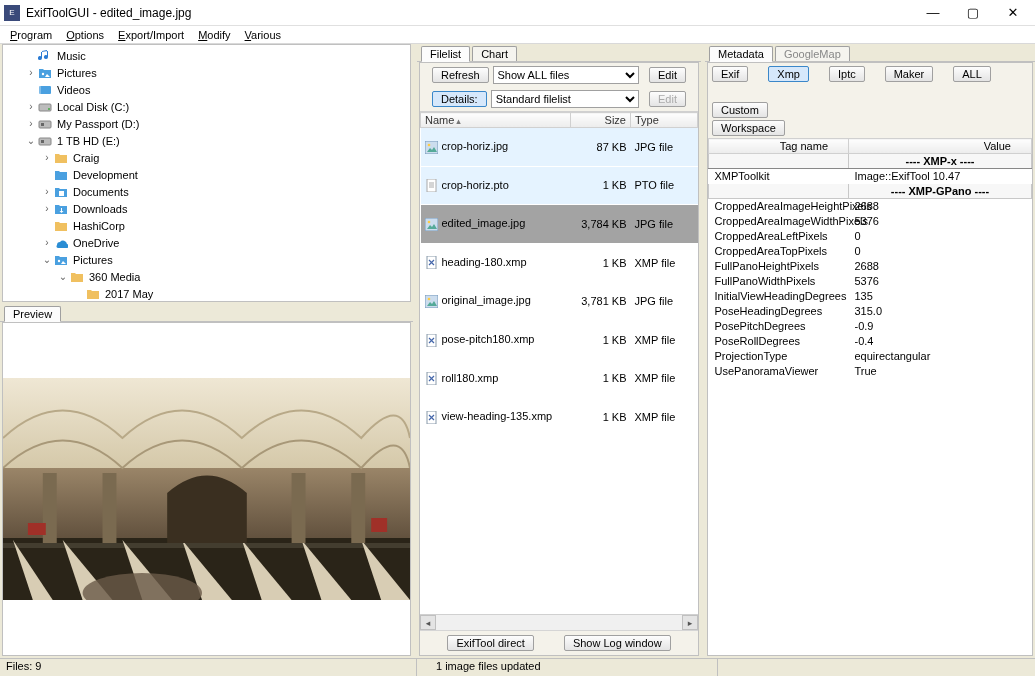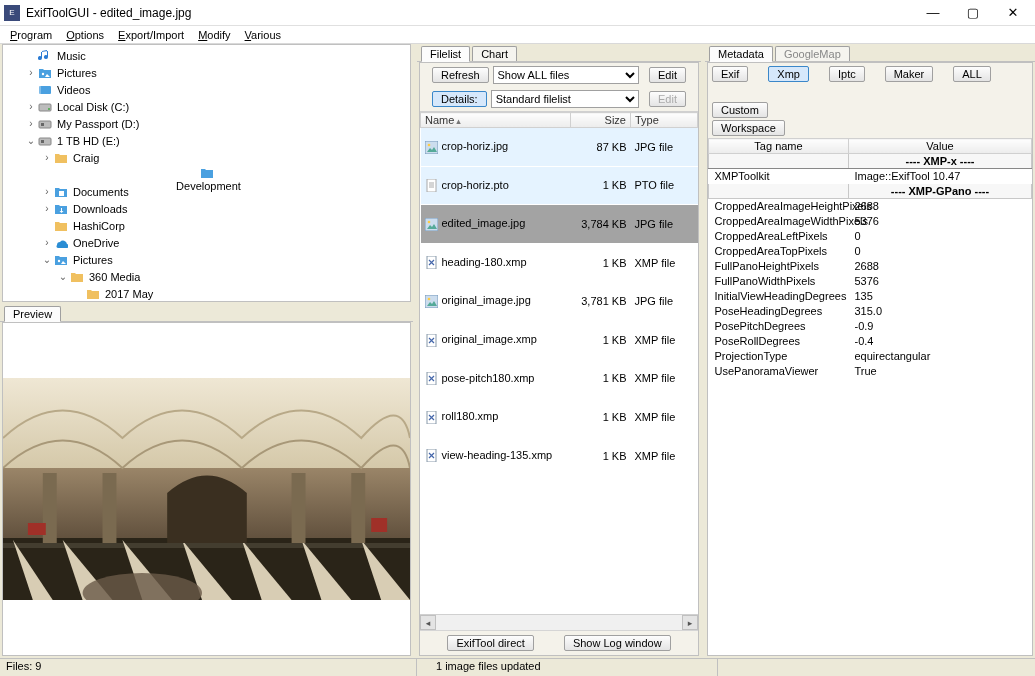--- a/index.html
+++ b/index.html
@@ -50,21 +50,21 @@
   .hscroll { height:16px; background:#f0f0f0; border-top:1px solid #d0d0d0; display:flex;}
   .hscroll .track { flex:1; background:#f0f0f0; position:relative;}
   .hscroll .arrow { width:16px; background:#e4e4e4; border:1px solid #c0c0c0; display:flex;align-items:center;justify-content:center;font-size:9px; color:#555;}
   .bottom-btns { display:flex; gap:30px; padding:4px 8px; background:#f4f2ea; border-top:1px solid #d5d5d5; justify-content:center;}
   
   .meta-tabs-row { display:flex; gap:20px; padding:3px 4px 2px 4px; background:#f4f2ea; flex-wrap:wrap;}
   .meta-tab { background:linear-gradient(#fdfdfd,#e4e4e4); border:1px solid #a0a0a0; padding:1px 8px; cursor:pointer; border-radius:2px;}
   .meta-tab.active { background:#d6e8fb; border-color:#3a87c9;}
   .meta-grid-wrap { flex:1; overflow:auto; background:#fff;}
   table.metagrid { width:100%; border-collapse:collapse; table-layout:fixed;}
-  table.metagrid th { text-align:center; font-weight:normal; background:linear-gradient(#fdfdfd,#ececec); border:1px solid #d0d0d0; padding:1px 20px; position:sticky; top:0;}
+  table.metagrid th { text-align:right; font-weight:normal; background:linear-gradient(#fdfdfd,#ececec); border:1px solid #d0d0d0; padding:1px 20px; position:sticky; top:0;}
   table.metagrid td { padding:1px 6px; border-bottom:1px solid transparent; vertical-align:top;}
   tr.group td { text-align:center; background:#f7f7f7; border:1px solid #c8c8c8; font-size:11px; }
   tr.group.first td { border-top:1px solid #888; border-bottom:1px solid #888;}
   
   .statusbar { height:18px; display:flex; background:#ece9d8; border-top:1px solid #c0c0c0; font-size:11px;gap:13px;}
   .statusbar .cell { padding:1px 6px; border-right:1px solid #c0c0c0;}
   .statusbar .cell.left { width:417px;}
   .statusbar .cell.mid { width:288px;}
   .underline-first::first-letter { text-decoration: underline; }
 </style>
@@ -164,21 +164,21 @@
           <div class="trow" style="opacity: 1;">
             <span class="indent" style="width:34px"></span>
             <span class="twisty">›</span>
             <span class="ticon">
               <svg width="14" height="14">
                 <path d="M1 3h4l1 1h7v8H1z" fill="#f0c060"></path>
               </svg>
             </span>
             <span class="label">Craig</span>
           </div>
-          <div class="trow" style="opacity: 1; flex-direction: column;">
+          <div class="trow" style="opacity: 1;">
             <span class="indent" style="width:34px"></span>
             <span class="twisty"></span>
             <span class="ticon">
               <svg width="14" height="14">
                 <path d="M1 3h4l1 1h7v8H1z" fill="#4aa0e0"></path>
               </svg>
             </span>
             <span class="label">Development</span>
           </div>
           <div class="trow" style="opacity: 1;">
@@ -394,30 +394,20 @@
                   </span><span>original_image.jpg</span></td>
                 <td style="text-align:right">3,781 KB</td>
                 <td>JPG file</td>
               </tr>
               <tr class="frow">
                 <td><span class="ficon">
                     <svg width="13" height="13">
                       <rect x="2" width="9" height="13" fill="#fff" stroke="#89a"></rect>
                       <path d="M4 4l5 5M9 4l-5 5" stroke="#46a" stroke-width="1.2"></path>
                     </svg>
-                  </span><span>original_image.xmp</span></td>
-                <td style="text-align:right">1 KB</td>
-                <td>XMP file</td>
-              </tr>
-              <tr class="frow">
-                <td><span class="ficon">
-                    <svg width="13" height="13">
-                      <rect x="2" width="9" height="13" fill="#fff" stroke="#89a"></rect>
-                      <path d="M4 4l5 5M9 4l-5 5" stroke="#46a" stroke-width="1.2"></path>
-                    </svg>
                   </span><span>pose-pitch180.xmp</span></td>
                 <td style="text-align:right">1 KB</td>
                 <td>XMP file</td>
               </tr>
               <tr class="frow">
                 <td><span class="ficon">
                     <svg width="13" height="13">
                       <rect x="2" width="9" height="13" fill="#fff" stroke="#89a"></rect>
                       <path d="M4 4l5 5M9 4l-5 5" stroke="#46a" stroke-width="1.2"></path>
                     </svg>

